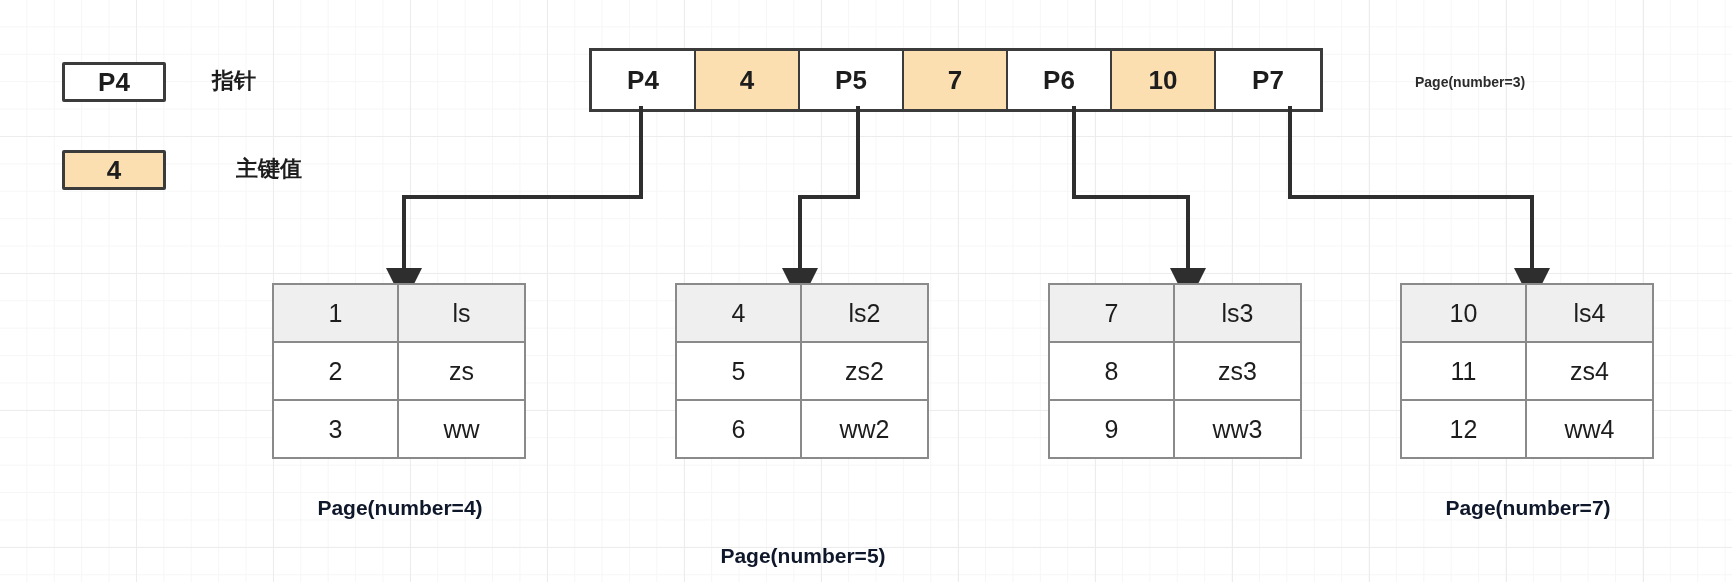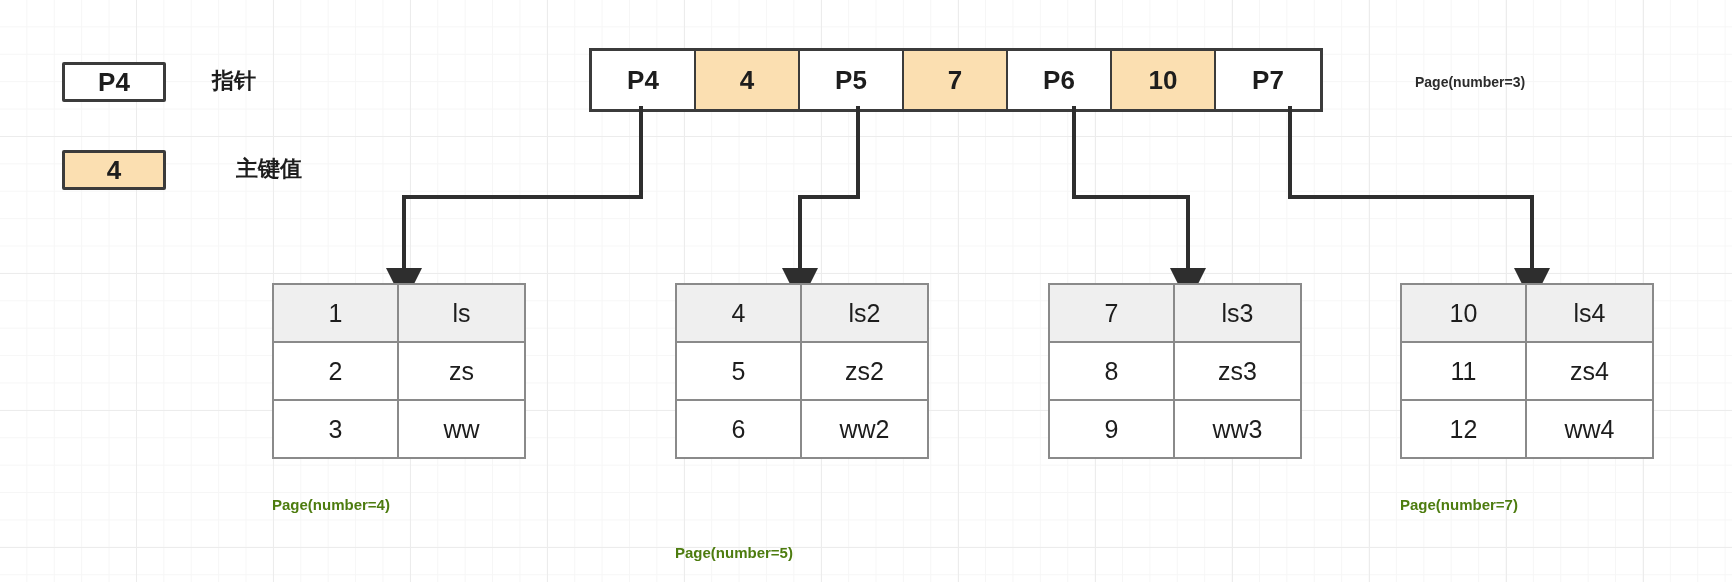--- a/index.html
+++ b/index.html
@@ -79,23 +79,23 @@
     width:125px;height:56px;
     display:flex;align-items:center;justify-content:center;
     font-size:25px;color:#1d1d1d;
     box-sizing:border-box;
     background:#ffffff;
   }
   .leaf-cell.first{border-right:2px solid #8a8a8a;}
   .leaf-label{
     position:absolute;
     top:496px;
-    font-size:15px;font-weight:bold;color:#4d7c0f;
+    font-size:21px;font-weight:bold;color:#0f172a;
     white-space:nowrap;
-    text-align:left;
+    text-align:center;
   }
 
   svg.links{position:absolute;left:0;top:0;width:1732px;height:582px;pointer-events:none;}
 </style>
 </head>
 <body>
 
 <div class="stage">
 
   <div class="legend-box" style="left:62px;top:62px;width:104px;height:40px;">

